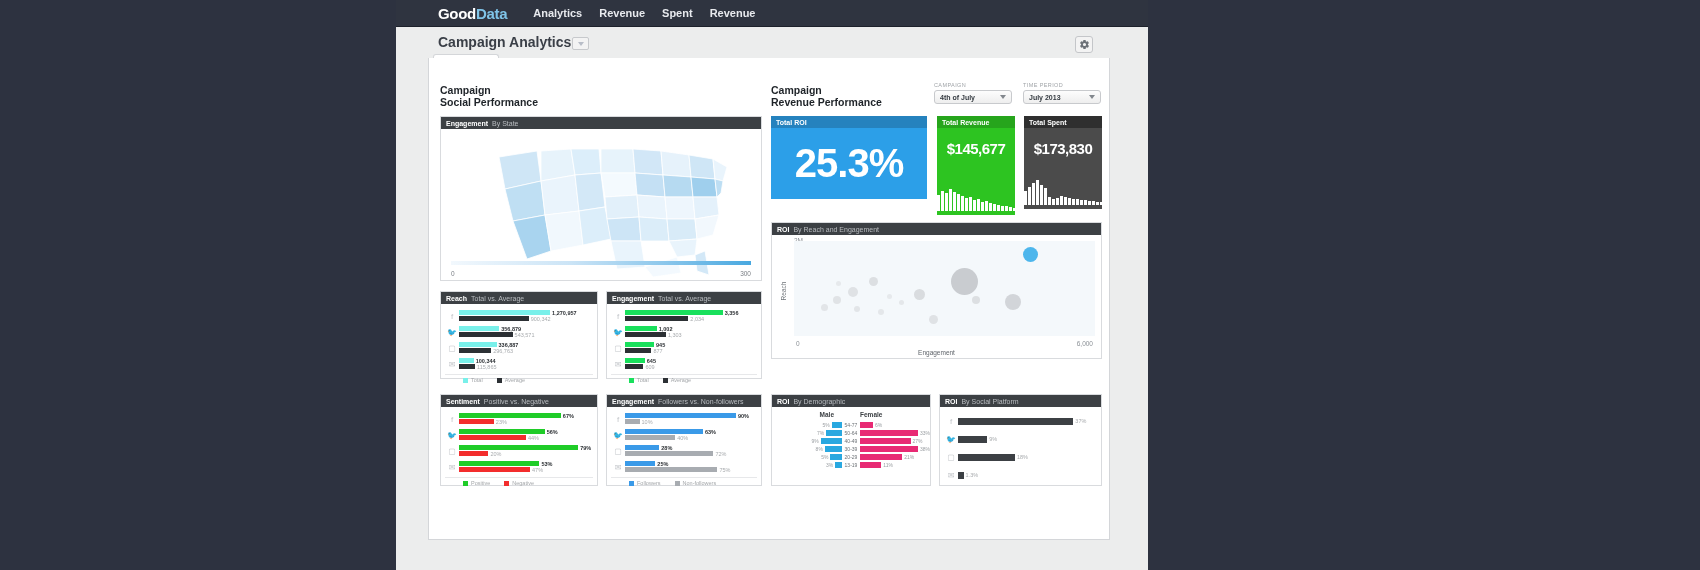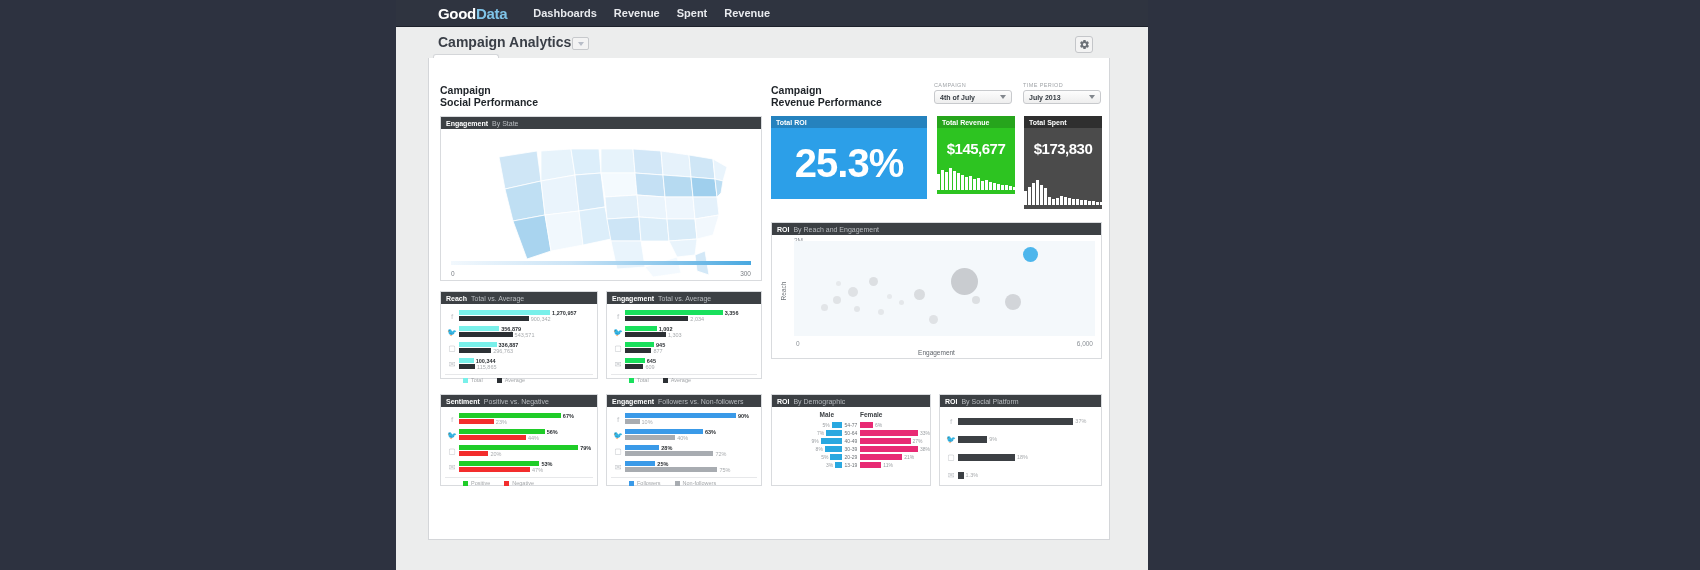--- a/index.html
+++ b/index.html
@@ -104,21 +104,21 @@
 </style>
 </head>
 <body>
 
 <div id="root">
   <div class="app-frame">
 
     <div class="topnav">
       <div class="logo"><span>Good</span><span class="b">Data</span></div>
       <div class="navlinks">
-        <div class="navlink">Dashboards</div>
+        <div class="navlink">Analytics</div>
         <div class="navlink">Revenue</div>
         <div class="navlink">Spent</div>
         <div class="navlink">Revenue</div>
       </div>
     </div>
 
     <div class="pagebody">
 
       <div class="pagehead">
         <div class="page-title">Campaign Analytics</div>
@@ -222,21 +222,21 @@
           </div>
           <div class="kpi-body" style="background:#2c9fe8;height:71px;">
             <div class="kpi-big" style="font-size:40px;">25.3%</div>
           </div>
         </div>
 
         <div class="kpi" style="left:508px; top:58px; width:78px; height:93px;">
           <div class="kpi-hd" style="background:#26a51c;">
             <span>Total Revenue</span>
           </div>
-          <div class="kpi-body" style="background:#2dc421;height:66px;justify-content:space-between;padding:12px 6px 4px;">
+          <div class="kpi-body" style="background:#2dc421;height:87px;justify-content:space-between;padding:12px 6px 4px;">
             <div class="kpi-big" style="font-size:15px;letter-spacing:-0.5px;">$145,677</div>
             <div class="spark">
               <i style="height:16px"></i>
                 <i style="height:20px"></i>
                 <i style="height:18px"></i>
                 <i style="height:22px"></i>
               <i style="height:19px"></i>
                 <i style="height:17px"></i>
                 <i style="height:15px"></i>
                 <i style="height:13px"></i>

